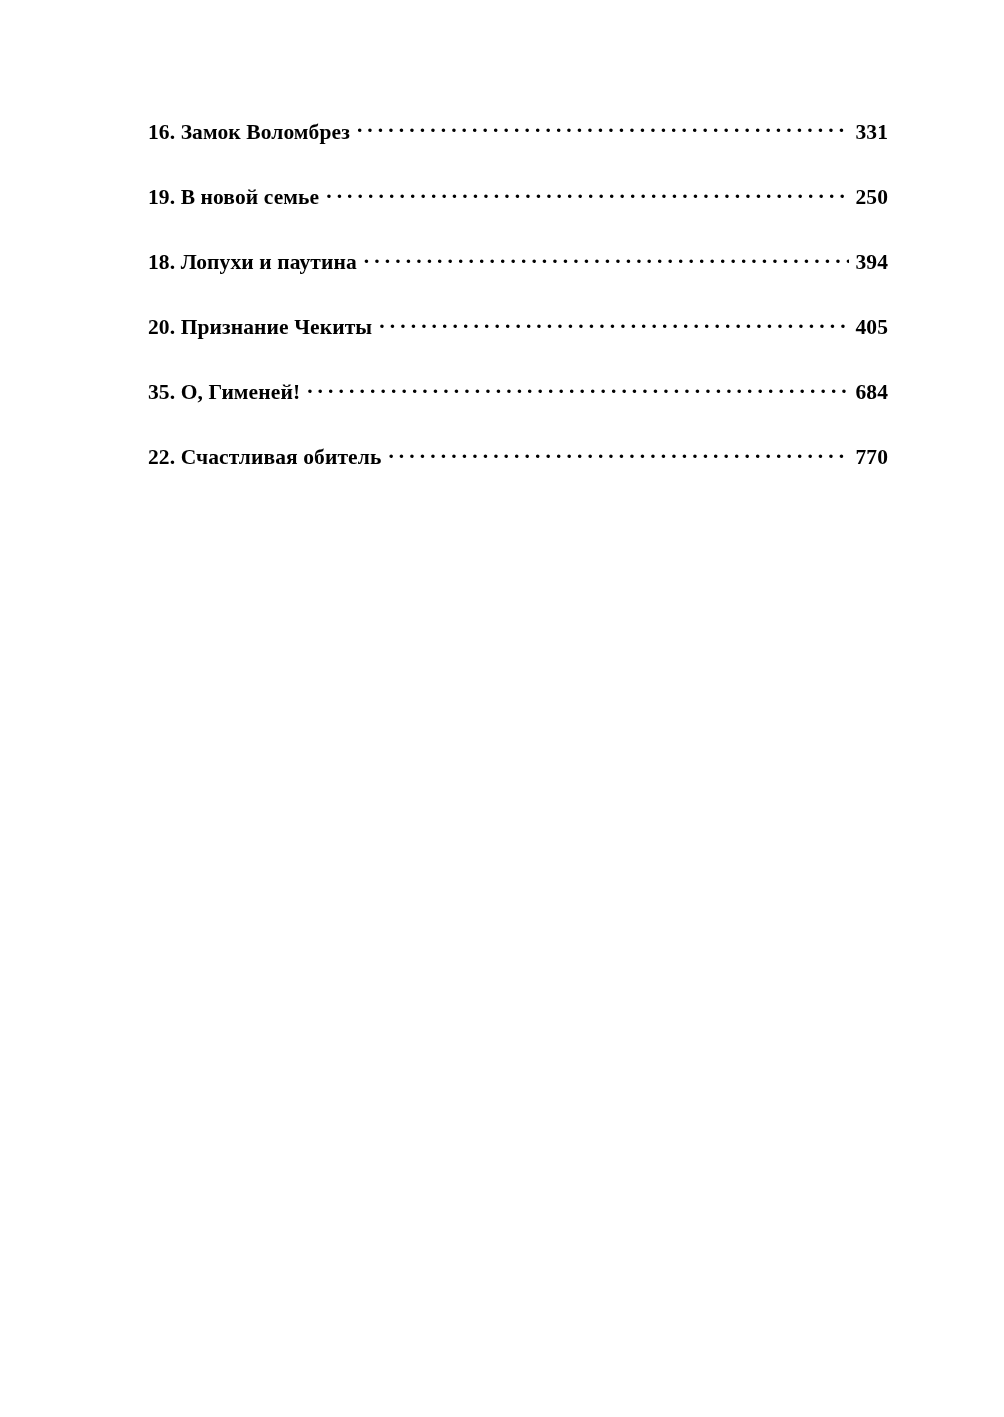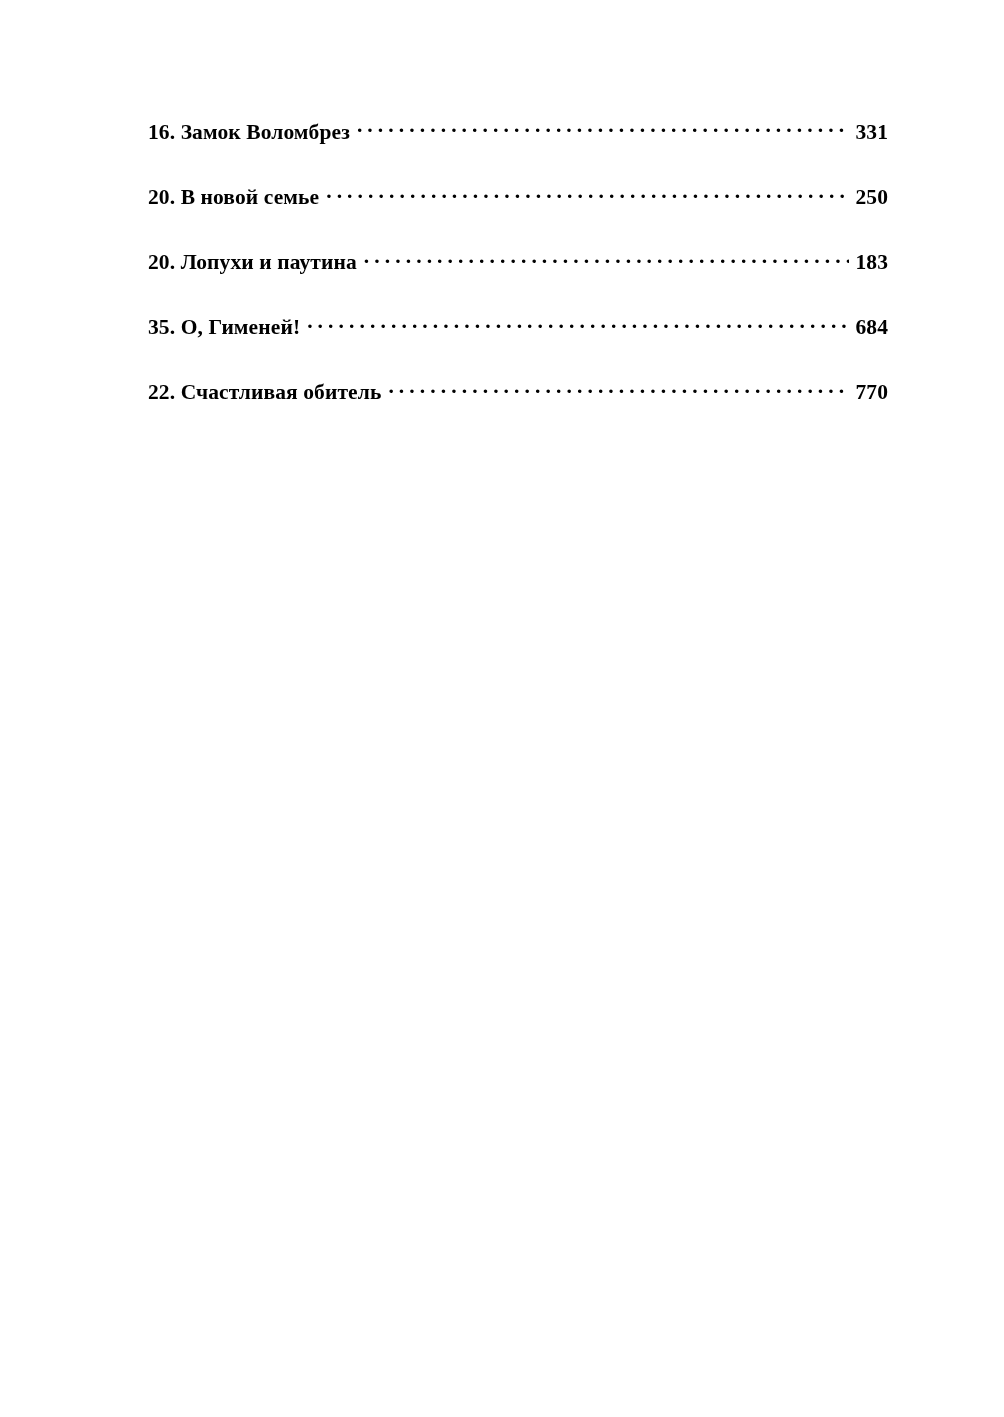--- a/index.html
+++ b/index.html
@@ -76,31 +76,36 @@
   <div class="toc">
 
     <div class="toc-entry">
       <span class="toc-title">16. Замок Воломбрез</span>
       <span class="toc-leader"></span>
       <span class="toc-page">331</span>
     </div>
 
 
     <div class="toc-entry">
-      <span class="toc-title">20. В новой семье</span>
+      <span class="toc-title">19. В новой семье</span>
       <span class="toc-leader"></span>
       <span class="toc-page">250</span>
     </div>
 
     <div class="toc-entry">
-      <span class="toc-title">20. Лопухи и паутина</span>
+      <span class="toc-title">18. Лопухи и паутина</span>
       <span class="toc-leader"></span>
-      <span class="toc-page">183</span>
+      <span class="toc-page">394</span>
     </div>
 
+    <div class="toc-entry">
+      <span class="toc-title">20. Признание Чекиты</span>
+      <span class="toc-leader"></span>
+      <span class="toc-page">405</span>
+    </div>
 
     <div class="toc-entry">
       <span class="toc-title">35. О, Гименей!</span>
       <span class="toc-leader"></span>
       <span class="toc-page">684</span>
     </div>
 
     <div class="toc-entry">
       <span class="toc-title">22. Счастливая обитель</span>
       <span class="toc-leader"></span>

